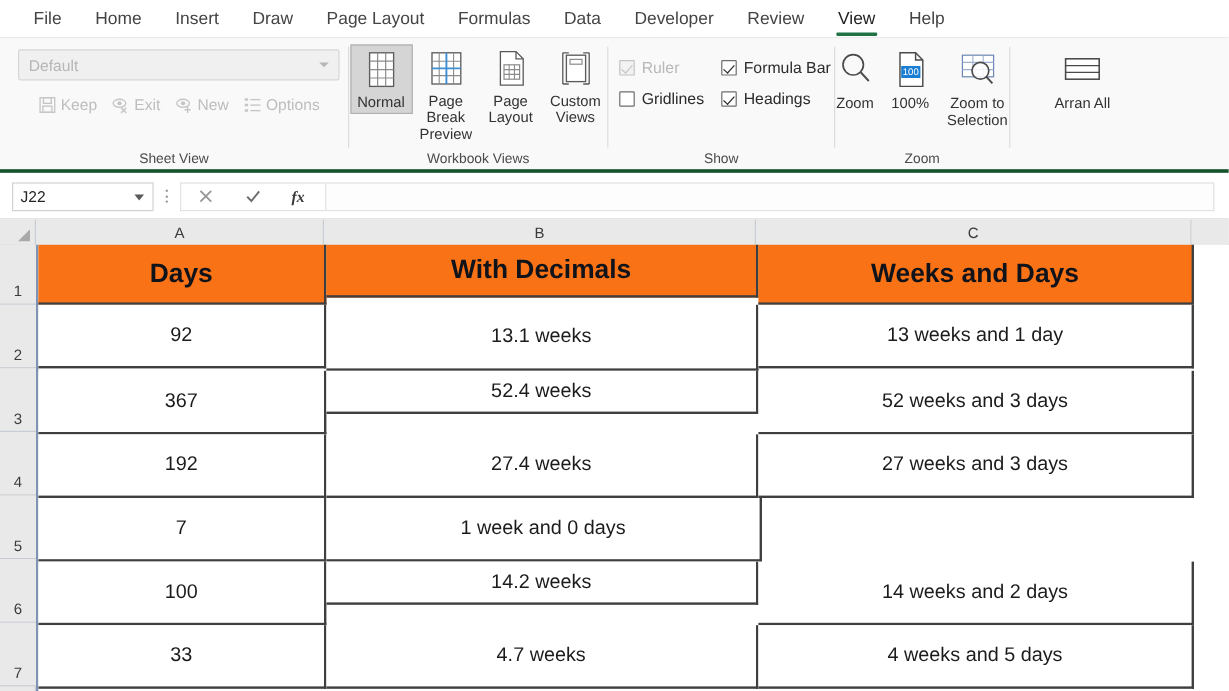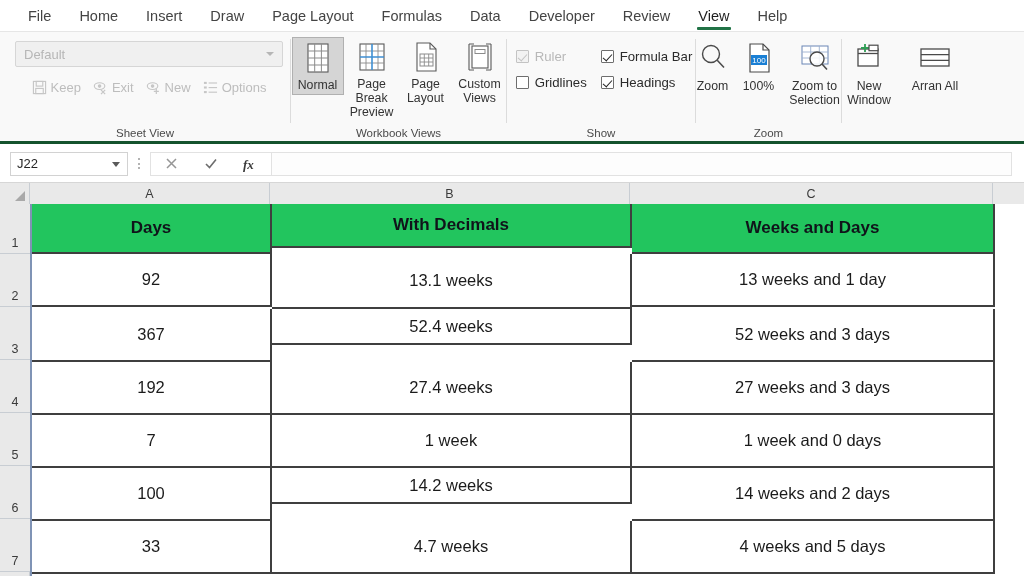--- a/index.html
+++ b/index.html
@@ -236,22 +236,22 @@
   .srow { display: flex; }
   .cell {
     display: flex; align-items: center; justify-content: center;
     font-size: 16.5px; color: #1b1b1b;
     border-right: 2px solid #3f3f3f;
     border-bottom: 2px solid #3f3f3f;
     background: #ffffff;
     overflow: hidden; white-space: nowrap;
   }
   .cell.hdr {
-    font-weight: bold; font-size: 17px;
-    background: #22c55e; color: #10131a;
+    font-weight: bold; font-size: 22px;
+    background: #f97316; color: #10131a;
   }
   .cell.a { width: 240px; }
   .cell.b { width: 360px; }
   .cell.c { width: 363px; border-right: 2px solid #3f3f3f; }
   .pad-right { flex: 1; background: #ffffff; }
   .rh1 { height: 50px; }
   .rhd { height: 53px; }
 </style>
 </head>
 <body>
@@ -457,31 +457,20 @@
         </div>
       <div class="group-title">Zoom</div>
     </div>
     <div class="group-sep"></div>
 
     <div class="group g-window">
       <div class="group-body" id="win-row">
           <div class="zm-item wide">
             <span>
               <svg class="zm-icon" viewBox="0 0 34 34">
-                <rect x="6" y="8" width="20" height="17" fill="#fff" stroke="#4a4a4a" stroke-width="1.3"></rect>
-                <path d="M6 12.5h20" stroke="#4a4a4a" stroke-width="1.3"></path>
-                <path d="M13 3v8M9 7h8" stroke="#2f9e55" stroke-width="1.8"></path>
-                <rect x="17" y="4.2" width="9" height="5.5" fill="#fff" stroke="#4a4a4a" stroke-width="1.2"></rect>
-              </svg>
-            </span>
-            <span class="zm-label">New Window</span>
-          </div>
-          <div class="zm-item wide">
-            <span>
-              <svg class="zm-icon" viewBox="0 0 34 34">
                 <rect x="3" y="8" width="28" height="17" fill="#fff" stroke="#4a4a4a" stroke-width="1.3"></rect>
                 <path d="M3 13.7h28M3 19.3h28" stroke="#4a4a4a" stroke-width="1.2"></path>
               </svg>
             </span>
             <span class="zm-label">Arran All</span>
           </div>
         </div>
     </div>
 
   </div>
@@ -593,23 +582,20 @@
           </div>
           <div class="cell c" style="height: 53px;">
             <span>27 weeks and 3 days</span>
           </div>
           <div class="pad-right" style="height: 53px;"></div>
         </div>
         <div class="srow">
           <div class="cell a" style="height: 53px;">
             <span>7</span>
           </div>
-          <div class="cell b" style="height: 53px;">
-            <span>1 week</span>
-          </div>
           <div class="cell c" style="height: 53px;">
             <span>1 week and 0 days</span>
           </div>
           <div class="pad-right" style="height: 53px;"></div>
         </div>
         <div class="srow">
           <div class="cell a" style="height: 53px;">
             <span>100</span>
           </div>
           <div class="cell b" style="height: 36px;">

